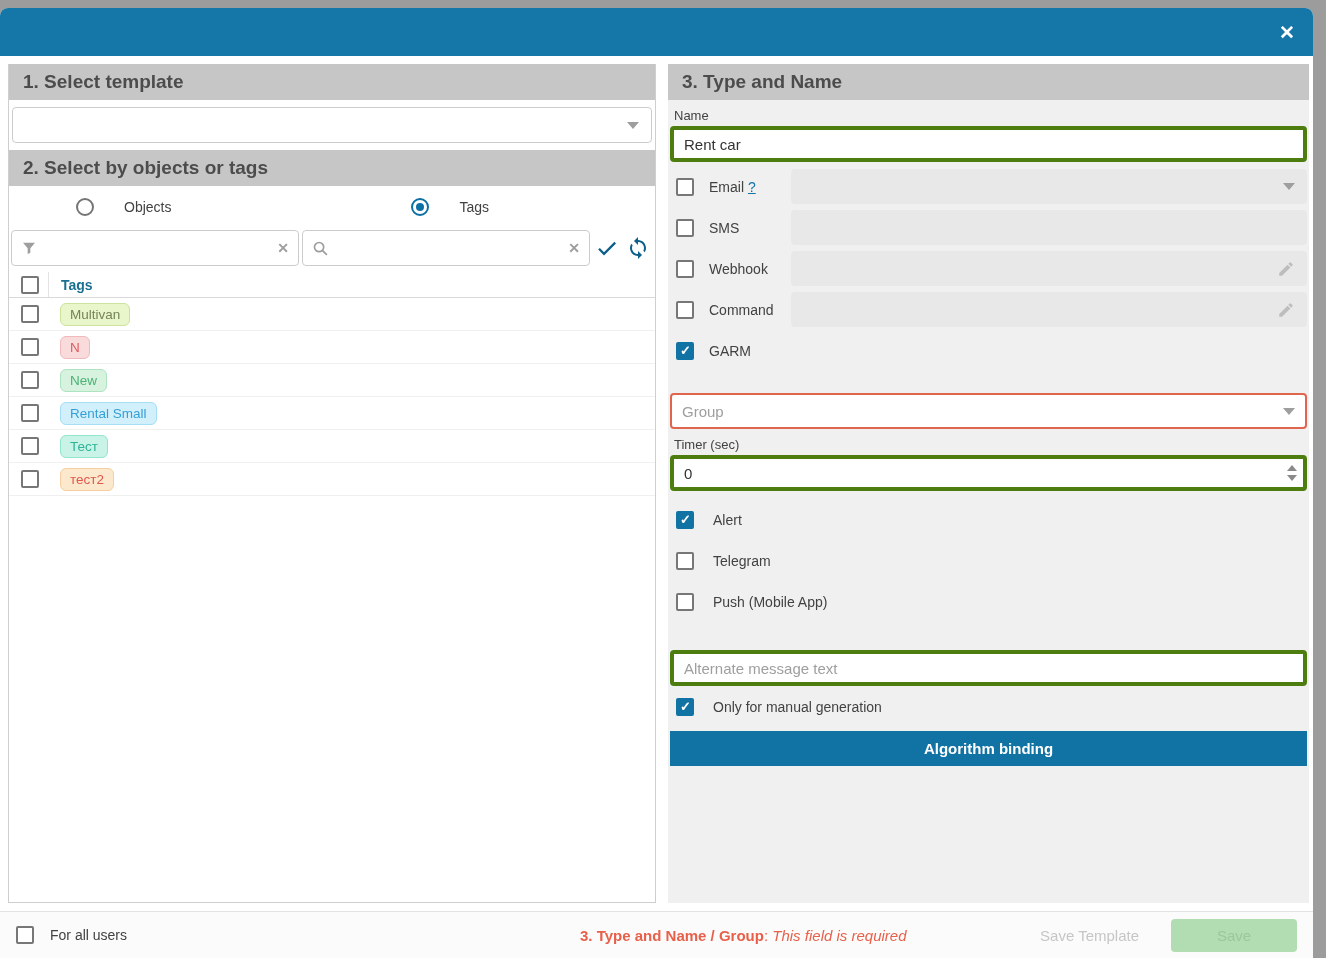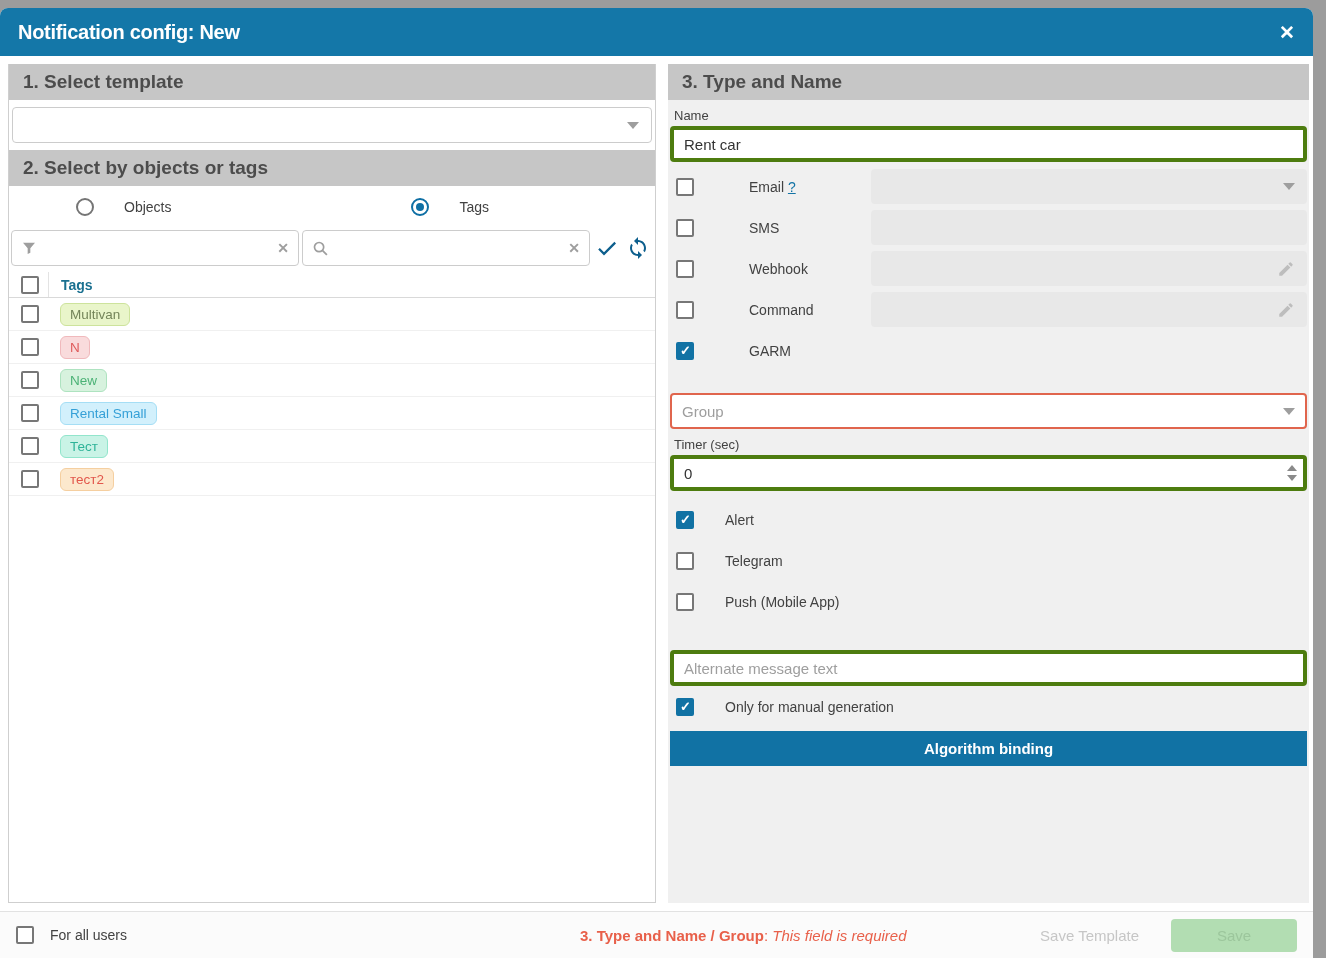--- a/index.html
+++ b/index.html
@@ -41,35 +41,35 @@
 
   
   .cb { width:18px; height:18px; border:2px solid #777; border-radius:2px; background:#fff; position:relative; flex-shrink:0; cursor:pointer; }
   .cb.checked { background:#1172a4; border-color:#1172a4; }
   .cb.checked::after { content:"✓"; position:absolute; color:#fff; font-size:13px; font-weight:700; left:2px; top:-1px; line-height:15px; }
 
   
   .right-body { flex:1; background:#f0f0f0; padding:8px 2px 0 2px; display:flex; flex-direction:column; overflow:hidden; }
   .fld-label { font-size:13px; color:#424242; margin:0 4px 3px 4px; }
   .txt-input { height:36px; background:#fff; border:4px solid #4d7c0f; border-radius:4px; padding:0 10px; font-size:15px; color:#333; width:100%; outline:none; }
-  .chan-row { height:41px; display:flex; align-items:center; flex-shrink:0;gap:40px; }
+  .chan-row { height:41px; display:flex; align-items:center; flex-shrink:0; }
   .chan-row .cb { margin-left:6px; }
   .chan-label { font-size:14px; color:#424242; margin-left:15px; width:82px; flex-shrink:0; }
   .help-link { color:#1374a6; text-decoration:underline; cursor:pointer; }
   .dis-field { flex:1; height:35px; background:#e8e8e8; border-radius:4px; display:flex; align-items:center; justify-content:flex-end; padding:0 12px; }
   .pencil { color:#bdbdbd; }
   .grp-select { margin-top:22px; height:36px; background:#fff; border:2px solid #e0654d; border-radius:4px; display:flex; align-items:center; padding:0 10px; cursor:pointer; flex-shrink:0; }
   .grp-ph { color:#9e9e9e; font-size:15px; }
   .timer-wrap { position:relative; flex-shrink:0; }
   .spinner { position:absolute; right:10px; top:0; height:36px; display:flex; flex-direction:column; justify-content:center; gap:4px; cursor:pointer; }
   .tri-up { width:0; height:0; border-left:5px solid transparent; border-right:5px solid transparent; border-bottom:6px solid #8a8a8a; }
   .tri-dn { width:0; height:0; border-left:5px solid transparent; border-right:5px solid transparent; border-top:6px solid #8a8a8a; }
   .opt-row { height:41px; display:flex; align-items:center; flex-shrink:0; }
   .opt-row .cb { margin-left:6px; }
-  .opt-label { font-size:14px; color:#424242; margin-left:31px; }
+  .opt-label { font-size:14px; color:#424242; margin-left:19px; }
   .alt-input { margin-top:28px; flex-shrink:0; }
   .alt-input::placeholder, .fbox input::placeholder { color:#9e9e9e; }
   .algo-btn { margin-top:4px; height:35px; background:#1172a4; border:none; border-radius:0; color:#fff; font-size:15px; font-weight:700; cursor:pointer; flex-shrink:0; font-family:"Liberation Sans", sans-serif; }
 
   
   .modal-footer { height:47px; background:#fbfbfb; border-top:1px solid #e2e2e2; display:flex; align-items:center; padding:0 16px; position:relative; flex-shrink:0; }
   .footer-left { display:flex; align-items:center; gap:16px; }
   .footer-left .lbl { font-size:14px; color:#424242; }
   .err-msg { position:absolute; left:580px; font-size:15px; color:#e8604a; white-space:nowrap; }
   .err-bold { font-weight:700; }
@@ -78,21 +78,20 @@
   .save-tpl { color:#c6c6c6; font-size:15px; cursor:default; }
   .save-btn { width:126px; height:33px; background:#b2ddb2; color:#9cc69c; border:none; border-radius:4px; font-size:15px; display:flex; align-items:center; justify-content:center; cursor:default; }
   svg { display:block; }
 </style>
 </head>
 <body>
 
 <div class="modal">
 
   <div class="modal-header">
-    <span class="modal-title">Notification config: New</span>
     <span class="modal-close">✕</span>
   </div>
 
   <div class="modal-body">
 
     <div class="left-col">
       <div class="sec-hdr">1. Select template</div>
 
       <div class="tpl-row">
         <div class="tpl-select">

